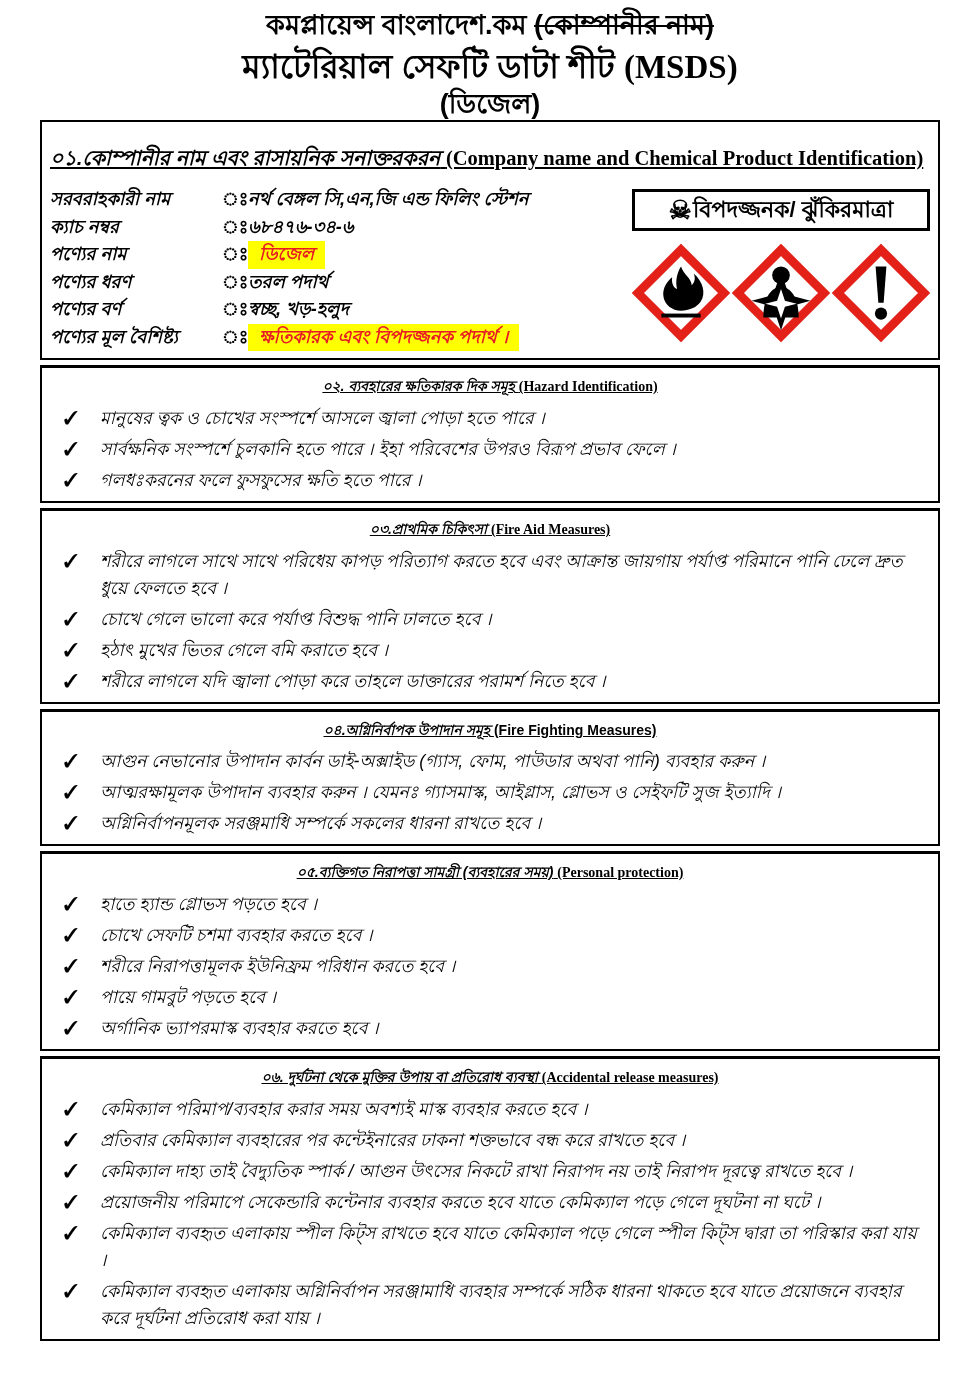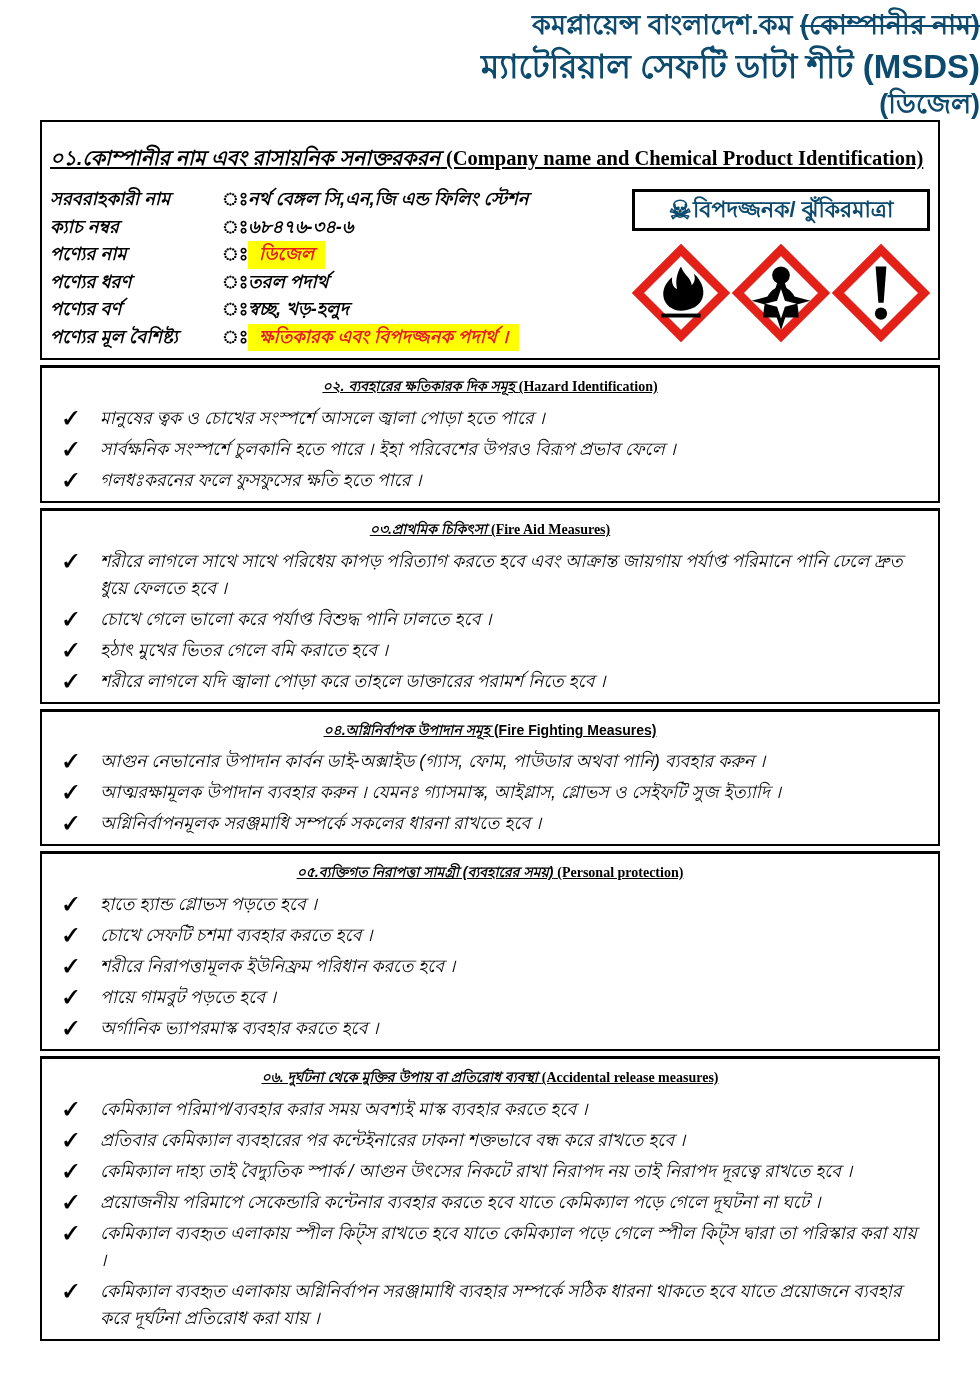--- a/index.html
+++ b/index.html
@@ -6,26 +6,26 @@
   html, body { margin: 0; padding: 0; }
   body {
     width: 980px; height: 1385px;
     background: #ffffff;
     color: #000;
     font-family: "Liberation Sans", sans-serif;
   }
   .page { position: relative; width: 980px; height: 1385px; overflow: hidden; }
 
   
-  .doc-header { text-align: right; padding-top: 8px; color: #0c4a6e; font-weight: bold; }
+  .doc-header { text-align: center; padding-top: 8px; color: #000000; font-weight: bold; }
   .t1 { font-size: 27px; line-height: 34px; }
   .t2 { font-size: 33px; line-height: 42px; margin-top: 4px; }
   .t3 { font-size: 27px; line-height: 32px; }
   .strike { text-decoration: line-through; }
-  .en-sans { font-family: Liberation Sans, sans-serif; font-weight: bold; }
+  .en-sans { font-family: Liberation Serif, serif; font-weight: bold; }
 
   
   .box {
     margin: 0 40px 5px 40px;
     border: 2px solid #000;
     padding: 3px 8px 7px 8px;
     background: #fff;
   }
   .box.thick { border-width: 3px 2px 2px 2px; }
   .sec-head {
@@ -47,21 +47,21 @@
   .fields { flex: 1; padding-top: 10px; }
   .frow { display: flex; font-size: 18px; line-height: 27.5px; }
   .flabel { width: 172px; font-weight: bold; font-style: italic; flex: none; }
   .fsep   { width: 26px; font-weight: bold; flex: none; }
   .fvalue { font-style: italic; font-weight: bold; }
   .v-red  { color: #e81c24; background: #ffff00; padding: 0 11px; }
 
   .hazard-col { width: 298px; flex: none; padding-top: 4px; }
   .hazard-box {
     border: 3px solid #000;
-    color: #0c4a6e;
+    color: #000000;
     font-weight: bold;
     font-size: 22px;
     line-height: 30px;
     text-align: center;
     padding: 3px 2px;
     white-space: nowrap;
   }
   .skull { font-size: 26px; vertical-align: -2px; margin-right: 1px; }
   .pictos { display: flex; justify-content: space-between; margin-top: 13px; }
   .picto { width: 98px; height: 98px; }

